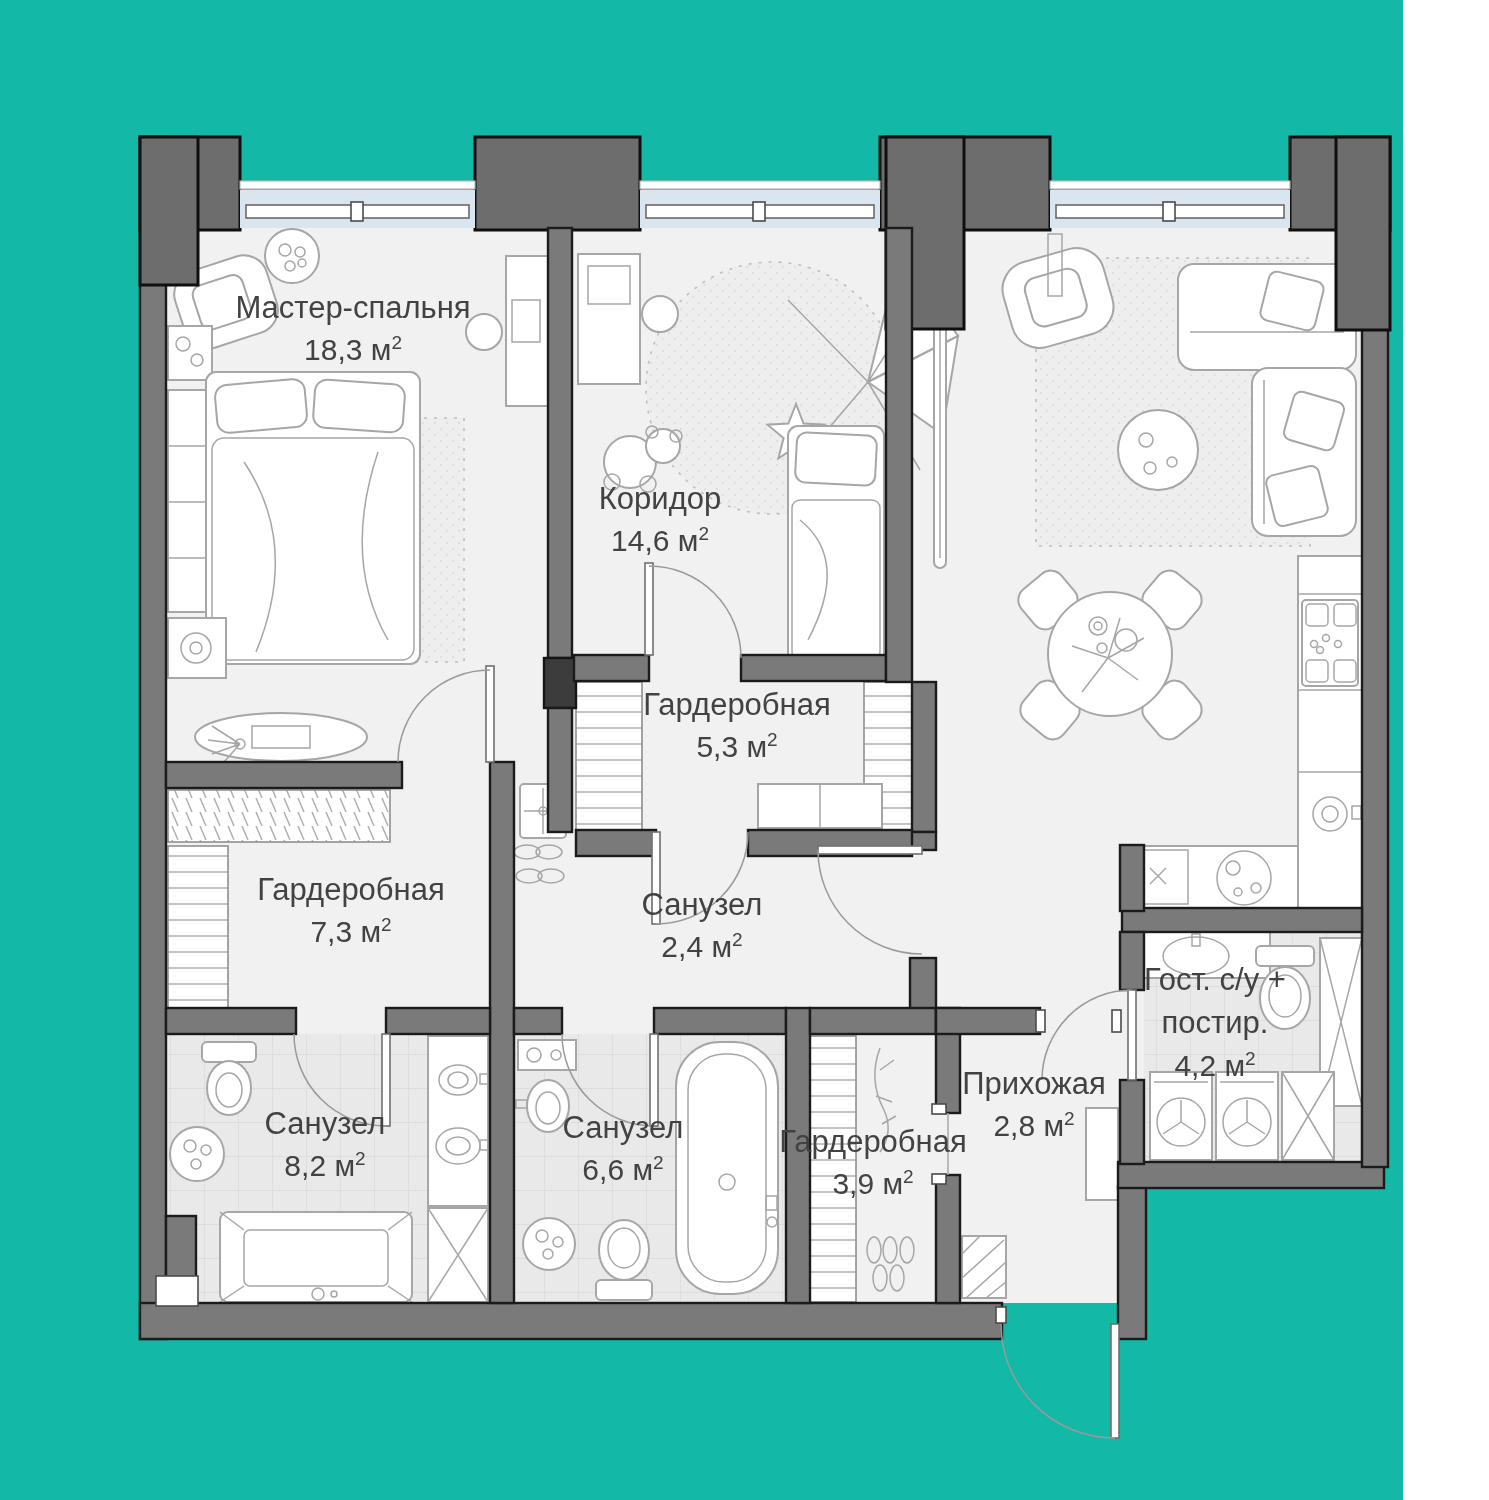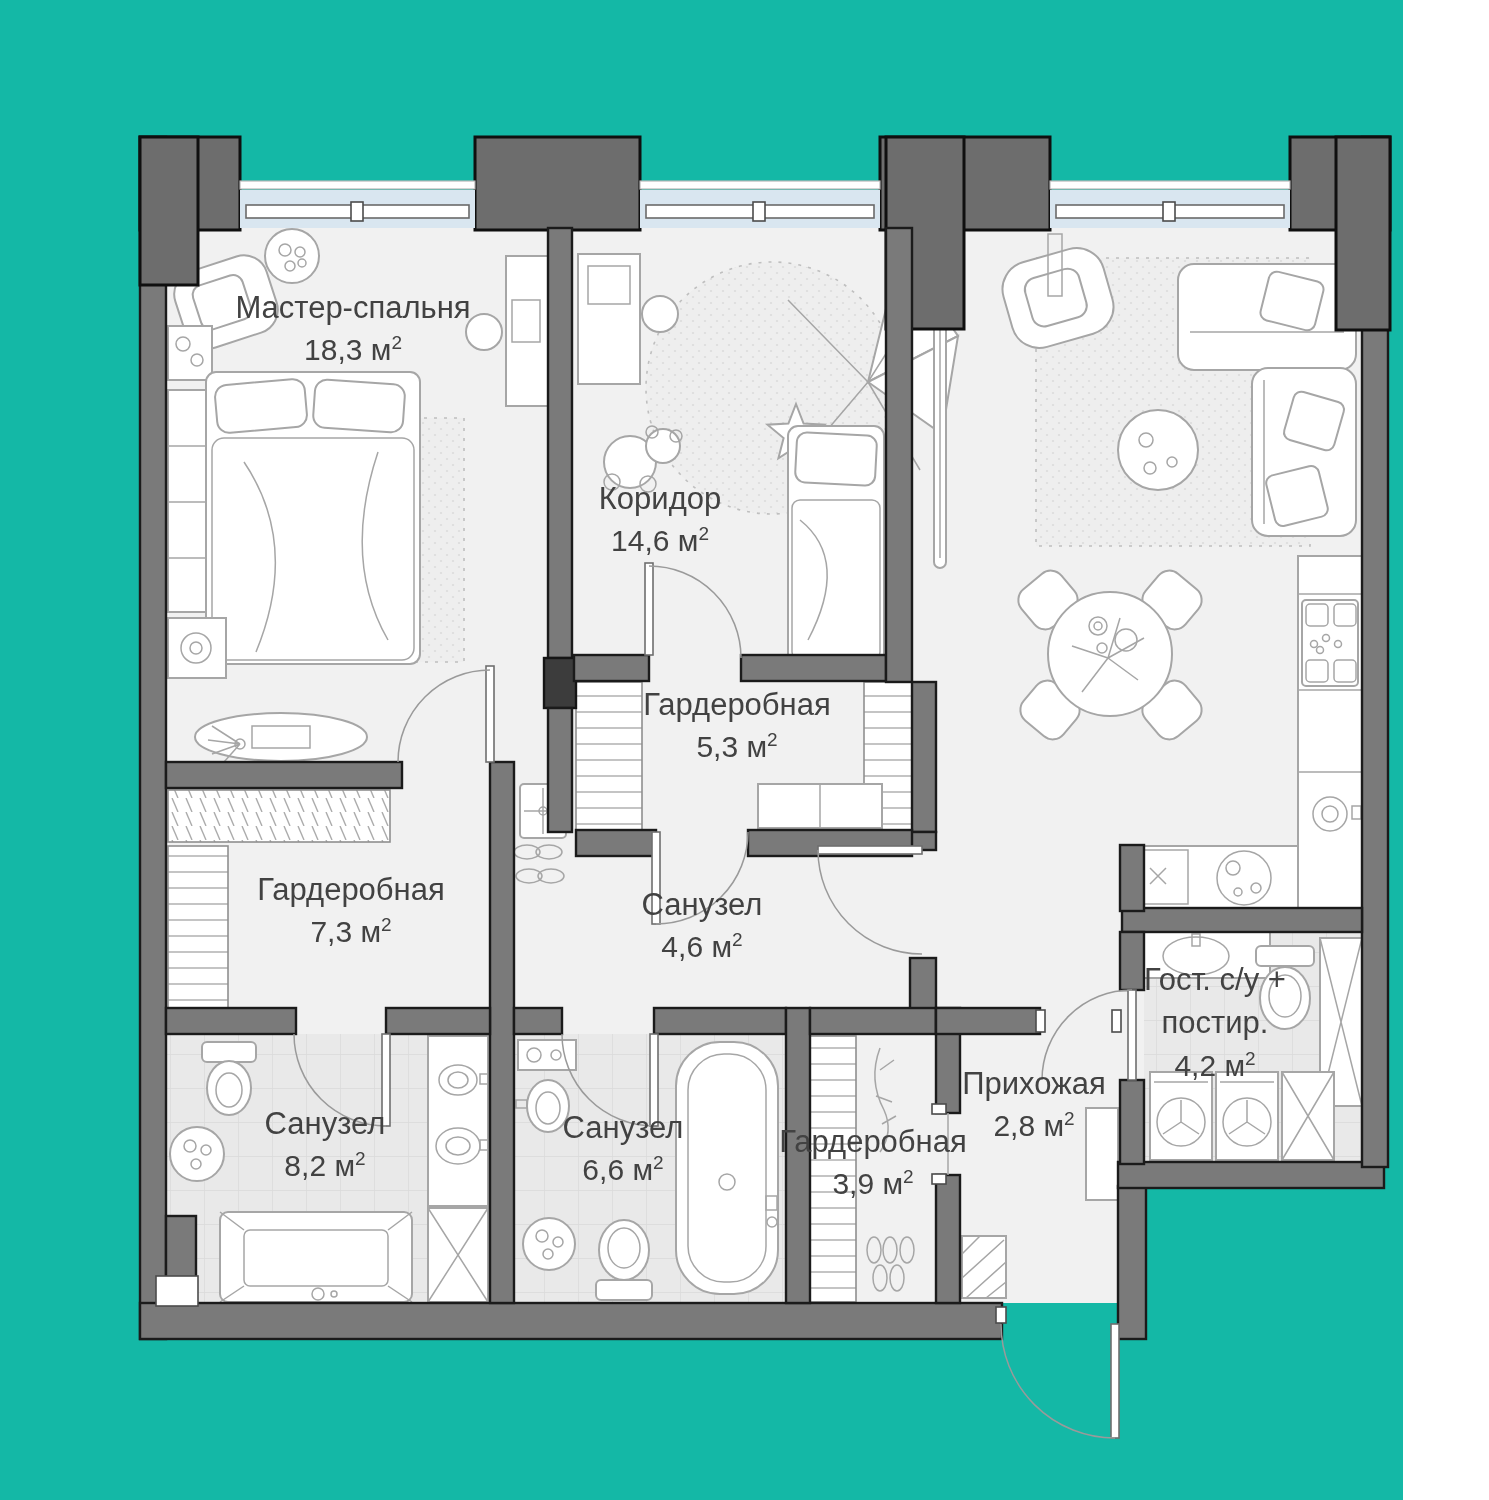--- a/index.html
+++ b/index.html
@@ -390,21 +390,21 @@
   <div class="room-label" style="left:737px;top:726px">
     <div class="room-name">Гардеробная</div>
     <div class="room-area"><span>5,3 м</span><sup>2</sup></div>
   </div>
   <div class="room-label" style="left:351px;top:911px">
     <div class="room-name">Гардеробная</div>
     <div class="room-area"><span>7,3 м</span><sup>2</sup></div>
   </div>
   <div class="room-label" style="left:702px;top:926px">
     <div class="room-name">Санузел</div>
-    <div class="room-area"><span>4,6 м</span><sup>2</sup></div>
+    <div class="room-area"><span>2,4 м</span><sup>2</sup></div>
   </div>
   <div class="room-label" style="left:325px;top:1145px">
     <div class="room-name">Санузел</div>
     <div class="room-area"><span>8,2 м</span><sup>2</sup></div>
   </div>
   <div class="room-label" style="left:623px;top:1149px">
     <div class="room-name">Санузел</div>
     <div class="room-area"><span>6,6 м</span><sup>2</sup></div>
   </div>
   <div class="room-label" style="left:873px;top:1163px">

